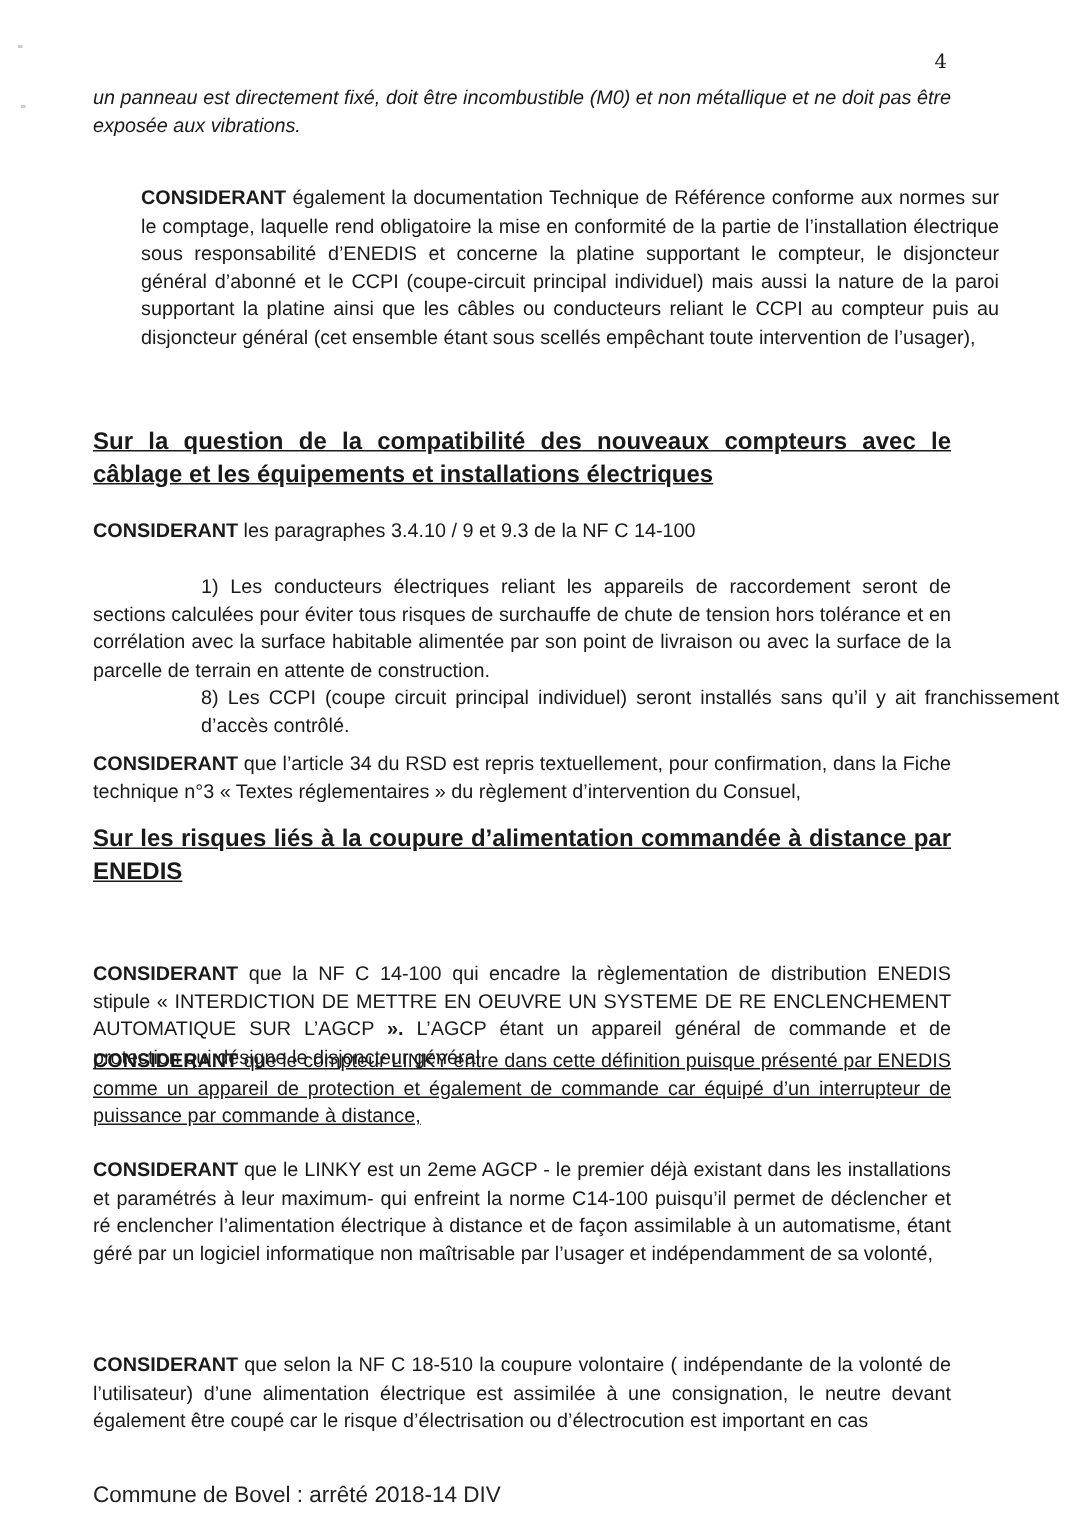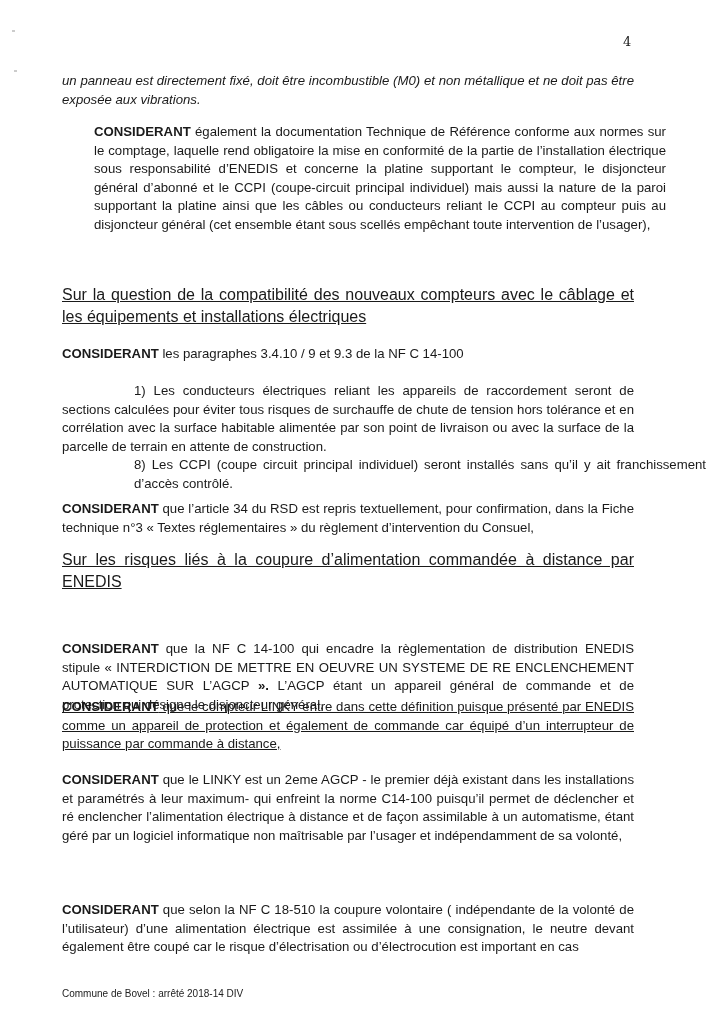--- a/index.html
+++ b/index.html
@@ -2,35 +2,35 @@
 <html><head>
 <meta charset="utf-8">
 <style>
   html, body { margin: 0; padding: 0; background: #ffffff; }
   body { width: 724px; height: 1024px; position: relative; overflow: hidden;
          font-family: "Liberation Sans", sans-serif; color: #1a1a1a; }
   .page-number { position: absolute; left: 623px; top: 34px; font-family: "DejaVu Serif", serif; font-size: 13px; }
   .block { position: absolute; left: 62px; width: 572px; font-size: 13.2px; line-height: 18.6px; text-align: justify; }
   .italic { font-style: italic; }
   .bold { font-weight: bold; }
-  .heading { position: absolute; left: 62px; width: 572px; font-size: 16px; line-height: 22px; font-weight: normal; text-decoration: underline; text-align: justify; }
+  .heading { position: absolute; left: 62px; width: 572px; font-size: 16px; line-height: 22px; font-weight: bold; text-decoration: underline; text-align: justify; }
   .indent { text-indent: 72px; }
   .hang { padding-left: 72px; text-indent: 0; }
-  .footer { position: absolute; left: 62px; top: 988px; font-size: 10px; color: #222; }
+  .footer { position: absolute; left: 62px; top: 988px; font-size: 15px; color: #222; }
   .scan-mark { position: absolute; width: 3px; height: 2px; background: #ccc; }
 </style>
 </head>
 <body>
 
 <div class="scan-mark" style="left:12px;top:30px;"></div>
 <div class="scan-mark" style="left:14px;top:70px;"></div>
 
 <div class="page-number">4</div>
 
-<div class="block italic" style="top:72px;">un panneau est directement fixé, doit être incombustible (M0) et non métallique et ne doit pas être exposée aux vibrations.</div>
+<div class="block italic" style="top:56px;">un panneau est directement fixé, doit être incombustible (M0) et non métallique et ne doit pas être exposée aux vibrations.</div>
 
 <div class="block" style="top:123px;margin-left:32px;">
   <span class="bold">CONSIDERANT</span><span> également la documentation Technique de Référence conforme aux normes sur le comptage, laquelle rend obligatoire la mise en conformité de la partie de l’installation électrique sous responsabilité d’ENEDIS et concerne la platine supportant le compteur, le disjoncteur général d’abonné et le CCPI (coupe-circuit principal individuel) mais aussi la nature de la paroi supportant la platine ainsi que les câbles ou conducteurs reliant le CCPI au compteur puis au disjoncteur général (cet ensemble étant sous scellés empêchant toute intervention de l’usager),</span>
 </div>
 
 <div class="heading" style="top:284px;">Sur la question de la compatibilité des nouveaux compteurs avec le câblage et les équipements et installations électriques</div>
 
 <div class="block" style="top:345px;">
   <span class="bold">CONSIDERANT</span><span> les paragraphes 3.4.10 / 9 et 9.3 de la NF C 14-100</span>
 </div>

